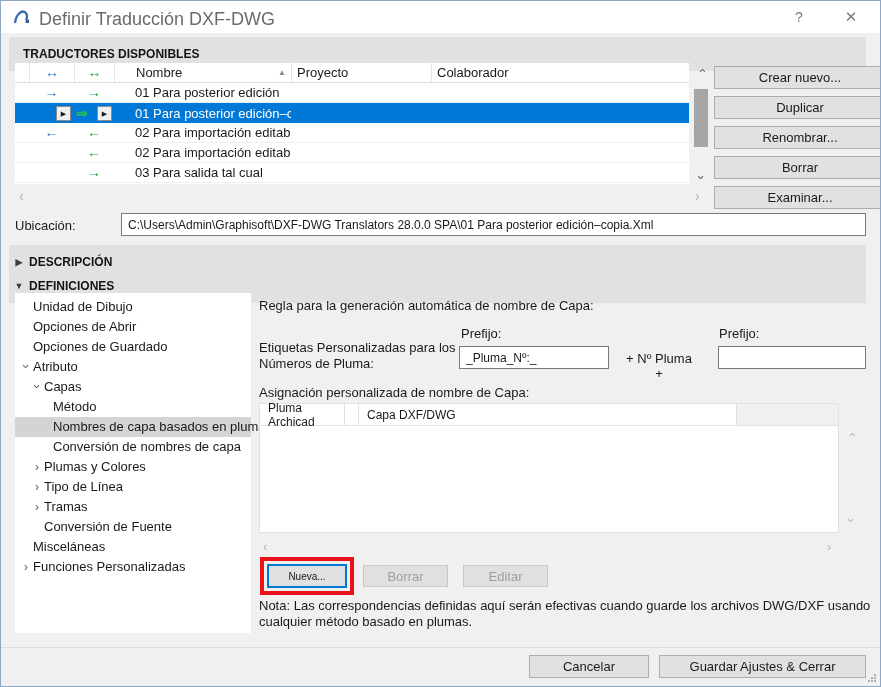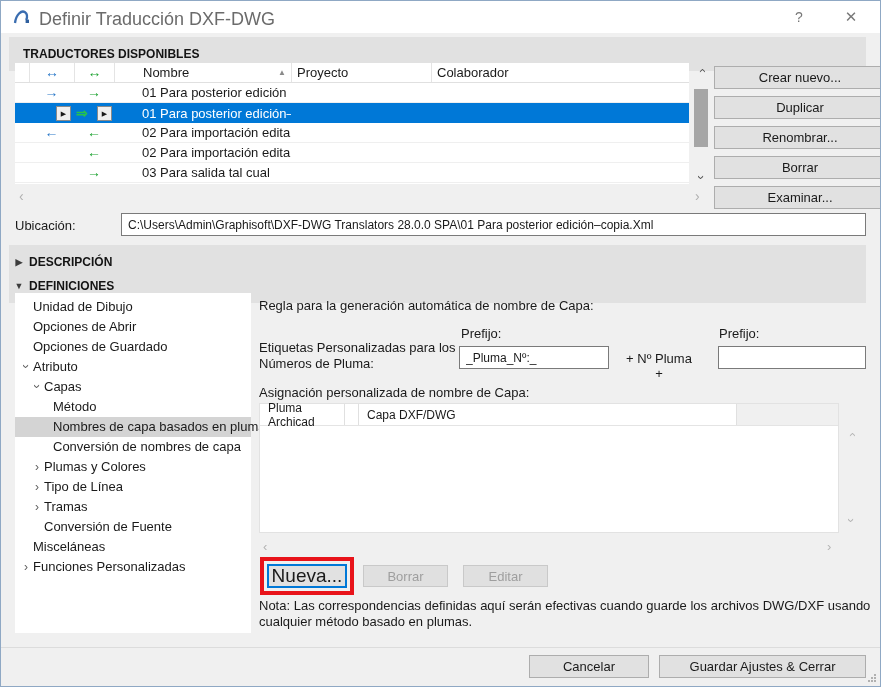--- a/index.html
+++ b/index.html
@@ -25,21 +25,21 @@
   .bar-description { top:244px; }
   .bar-definitions { top:268px; }
   
   .tlist { position:absolute; left:14px; top:62px; width:674px; height:121px; background:#ffffff; }
   .trow, .thead { display:flex; height:20px; align-items:center; line-height:19px; }
   .thead { border-bottom:1px solid #e0e0e0; }
   .trow { border-bottom:1px solid #efefef; }
   .c0 { width:14px; flex:0 0 auto; height:100%; }
   .c-in  { width:45px; flex:0 0 auto; text-align:center; height:100%; display:flex; align-items:center; justify-content:center; }
   .c-out { width:40px; flex:0 0 auto; text-align:center; height:100%; display:flex; align-items:center; justify-content:center; }
-  .c-name{ width:177px; flex:0 0 auto; padding-left:28px; height:100%; display:flex; align-items:center; white-space:nowrap; overflow:hidden; }
+  .c-name{ width:177px; flex:0 0 auto; padding-left:21px; height:100%; display:flex; align-items:center; white-space:nowrap; overflow:hidden; }
   .c-proj{ width:140px; flex:0 0 auto; padding-left:5px; height:100%; display:flex; align-items:center; }
   .c-collab{ width:128px; flex:0 0 auto; padding-left:5px; height:100%; display:flex; align-items:center; }
   .c-rest{ flex:1 1 auto; height:100%; }
   .thead .c-in, .thead .c-out, .thead .c-name, .thead .c-proj, .thead .c-collab { border-left:1px solid #e4e4e4; }
   .thead .c-name { justify-content:space-between; padding-right:5px; }
   .sort { font-size:8px; color:#8a8a8a; }
   .arrow-blue { color:#2a78c8; font-size:14px; }
   .arrow-green{ color:#1ea332; font-size:14px; }
   .trow.selected { background:#0078d7; color:#ffffff; border-bottom:none; }
   .trow.selected .arrow-green { color:#27c24e; font-weight:bold; }
@@ -86,21 +86,21 @@
   .maphead { display:flex; height:22px; border-bottom:1px solid #e4e4e4; font-size:12px; }
   .mh-cell { display:flex; align-items:center; padding-left:8px; background:#ffffff; border-right:1px solid #e0e0e0; }
   .mh-pen { width:85px; }
   .mh-gap { width:14px; padding:0; }
   .mh-layer { width:378px; }
   .mh-rest { flex:1; background:#f0f0f0; border-right:none; }
   .map-chev { position:absolute; color:#b4b4b4; font-size:13px; }
   
   .red-frame { position:absolute; left:259px; top:556px; border:4px solid #e8131a; padding:3px; }
   .new-btn { position:static; width:80px; height:24px; border:2px solid #0078d7; background:#e1e1e1;
-    display:flex; align-items:center; justify-content:center; font-size:19px; }
+    display:flex; align-items:center; justify-content:center; font-size:10px; }
   .btn.disabled { background:#e0e0e0; border-color:#c9c9c9; color:#9e9e9e; }
   .borrar-btn { left:362px; top:564px; width:85px; height:22px; }
   .editar-btn { left:462px; top:564px; width:85px; height:22px; }
   .note { position:absolute; left:258px; top:597px; width:620px; line-height:16px; }
   
   .footer-divider { position:absolute; left:0; top:646px; width:881px; height:1px; background:#dcdcdc; }
   .cancel-btn { left:528px; top:654px; width:120px; height:23px; }
   .save-btn { left:658px; top:654px; width:207px; height:23px; }
   .grip { position:absolute; right:3px; bottom:3px; }
 </style>

